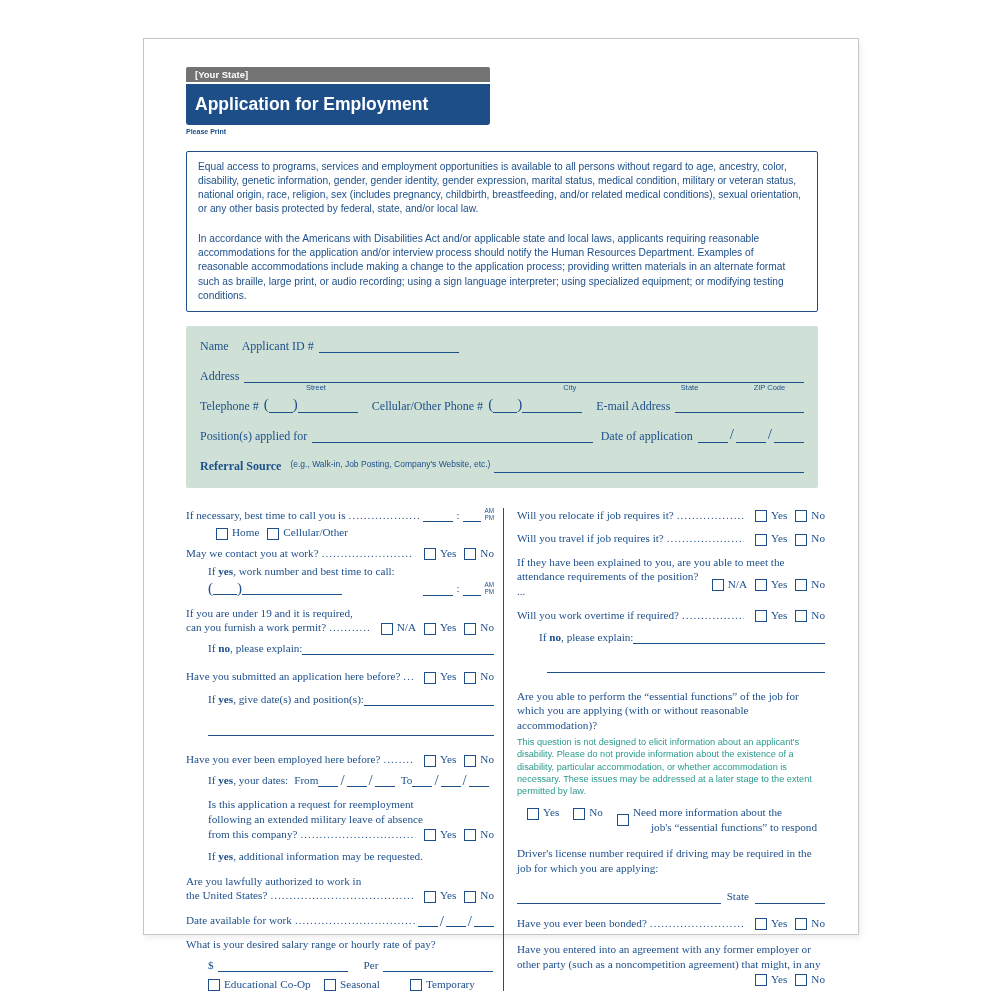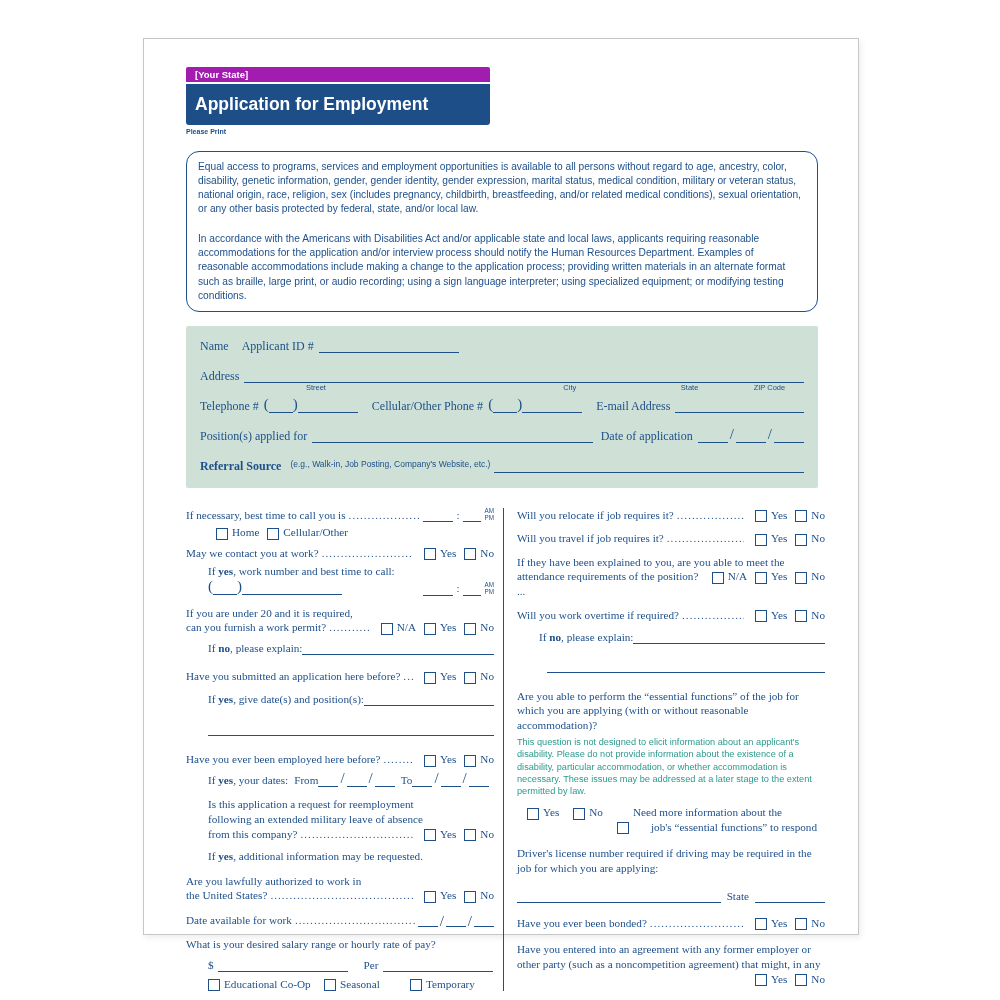--- a/index.html
+++ b/index.html
@@ -1,23 +1,23 @@
 <!DOCTYPE html>
 <html><head>
 <meta charset="utf-8">
 <style>
   html,body{margin:0;padding:0;background:#ffffff;}
   body{width:1000px;height:1000px;position:relative;font-family:"Liberation Serif","DejaVu Serif",serif;color:#1d4f8b;}
   .paper{position:absolute;left:143px;top:38px;width:716px;height:897px;background:#fff;border:1px solid #c6c6c6;box-shadow:2px 3px 6px rgba(0,0,0,0.07);box-sizing:border-box;padding:28px 40px 0 42px;}
   
-  .state-bar{width:304px;background:#a21caf;color:#fff;font-family:"Liberation Sans",sans-serif;font-weight:bold;font-size:9.5px;padding:2px 0 2px 9px;box-sizing:border-box;border-radius:2px 2px 0 0;}
+  .state-bar{width:304px;background:#737373;color:#fff;font-family:"Liberation Sans",sans-serif;font-weight:bold;font-size:9.5px;padding:2px 0 2px 9px;box-sizing:border-box;border-radius:2px 2px 0 0;}
   .title-bar{width:304px;background:#1d4e88;color:#fff;font-family:"Liberation Sans",sans-serif;font-weight:bold;font-size:17.5px;padding:10px 0 10px 9px;box-sizing:border-box;margin-top:2px;border-radius:0 0 3px 3px;}
   .please-print{font-family:"Liberation Sans",sans-serif;font-size:7px;font-weight:bold;margin-top:3px;}
   
-  .disc-box{border:1.5px solid #1d4f8b;border-radius:13px;margin-top:16px;padding:8px 11px;font-family:"Liberation Sans","DejaVu Sans",sans-serif;font-size:10.2px;line-height:1.38;}
+  .disc-box{border:1.5px solid #1d4f8b;border-radius:2px;margin-top:16px;padding:8px 11px;font-family:"Liberation Sans","DejaVu Sans",sans-serif;font-size:10.2px;line-height:1.38;}
   .disc-box p{margin:0;}
   .disc-box p + p{margin-top:16px;}
   
   .green{background:#cfe1d6;margin-top:14px;padding:13px 14px 14px 14px;font-size:12px;border-radius:2px;}
   .g-row{display:flex;white-space:nowrap;}
   .g-row + .g-row{margin-top:15px;}
   .g-row.subs-after{margin-bottom:10px;}
   .glabel{margin-right:5px;}
   .fl{display:inline-block;border-bottom:1px solid #1d4f8b;height:13px;position:relative;vertical-align:baseline;}
   .grow{flex:1;}
@@ -25,21 +25,21 @@
   .paren{font-size:15px;line-height:11px;}
   .slash{font-size:15px;line-height:11px;padding:0 2px;}
   .bold{font-weight:bold;}
   .hint{font-family:"Liberation Sans",sans-serif;font-size:8.5px;margin:0 4px 0 4px;}
   
   .cols{display:flex;margin-top:20px;align-items:stretch;}
   .col{width:308px;font-size:11.2px;line-height:1.3;}
   .col.left{padding-right:4px;}
   .col.right{padding-left:8px;}
   .vdiv{border-left:1px solid #1d4f8b;margin:0 5px;}
-  .q-row{display:flex;align-items:flex-start;}
+  .q-row{display:flex;align-items:center;}
   .leader{flex:1;overflow:hidden;white-space:nowrap;margin:0 3px;letter-spacing:1px;min-width:6px;}
   .cbg{display:flex;align-items:flex-end;margin-left:auto;white-space:nowrap;}
   .opt{display:flex;align-items:flex-end;margin-left:8px;white-space:nowrap;}
   .cb{display:inline-block;width:10px;height:10px;border:1.2px solid #1d4f8b;background:#fff;margin-right:4px;flex:none;}
   .ind{margin-left:22px;}
   .ind2{margin-left:30px;}
   .ampm{display:inline-flex;flex-direction:column;font-family:"Liberation Sans",sans-serif;font-size:6.3px;line-height:1.1;margin-left:4px;}
   .colon{padding:0 3px;}
   .w18{width:18px;} .w20{width:20px;} .w24{width:24px;} .w30{width:30px;} .w60{width:60px;} .w70{width:70px;} .w100{width:100px;} .w110{width:110px;} .w130{width:130px;} .w140{width:140px;}
   .mt2{margin-top:2px;} .mt3{margin-top:3px;} .mt4{margin-top:4px;} .mt6{margin-top:6px;} .mt8{margin-top:8px;} .mt9{margin-top:9px;} .mt10{margin-top:10px;} .mt12{margin-top:12px;} .mt14{margin-top:14px;} .mt16{margin-top:16px;}
@@ -156,21 +156,21 @@
         <span class="cbg">
           <span class="fl w30"></span>
             <span class="colon">:</span>
             <span class="fl w18"></span>
           <span class="ampm">
               <span>AM</span>
               <span>PM</span>
             </span>
         </span>
       </div>
-      <div class="mt10">If you are under 20 and it is required,</div>
+      <div class="mt10">If you are under 19 and it is required,</div>
       <div class="q-row">
         <span>can you furnish a work permit?</span>
         <span class="leader">..................................................................................................</span>
         <span class="cbg">
           <span class="opt">
               <span class="cb"></span>
               <span>N/A</span>
             </span>
           <span class="opt">
               <span class="cb"></span>
@@ -378,21 +378,21 @@
       <div class="note mt4">This question is not designed to elicit information about an applicant's disability. Please do not provide information about the existence of a disability, particular accommodation, or whether accommodation is necessary. These issues may be addressed at a later stage to the extent permitted by law.</div>
       <div class="q-row mt8" style="margin-left:10px;align-items:flex-start">
         <span class="opt" style="margin-left:0">
             <span class="cb"></span>
             <span>Yes</span>
           </span>
         <span class="opt" style="margin-left:14px">
             <span class="cb"></span>
             <span>No</span>
           </span>
-        <span class="opt" style="margin-left:14px;align-items:flex-end">
+        <span class="opt" style="margin-left:14px;align-items:center">
           <span class="cb"></span>
           <span class="optlines">
             <span>Need more information about the</span>
             <span class="l2">job's “essential functions” to respond</span>
           </span>
         </span>
       </div>
       <div class="mt12">Driver's license number required if driving may be required in the job for which you are applying:</div>
       <div class="q-row mt14">
         <span class="fl grow"></span>

